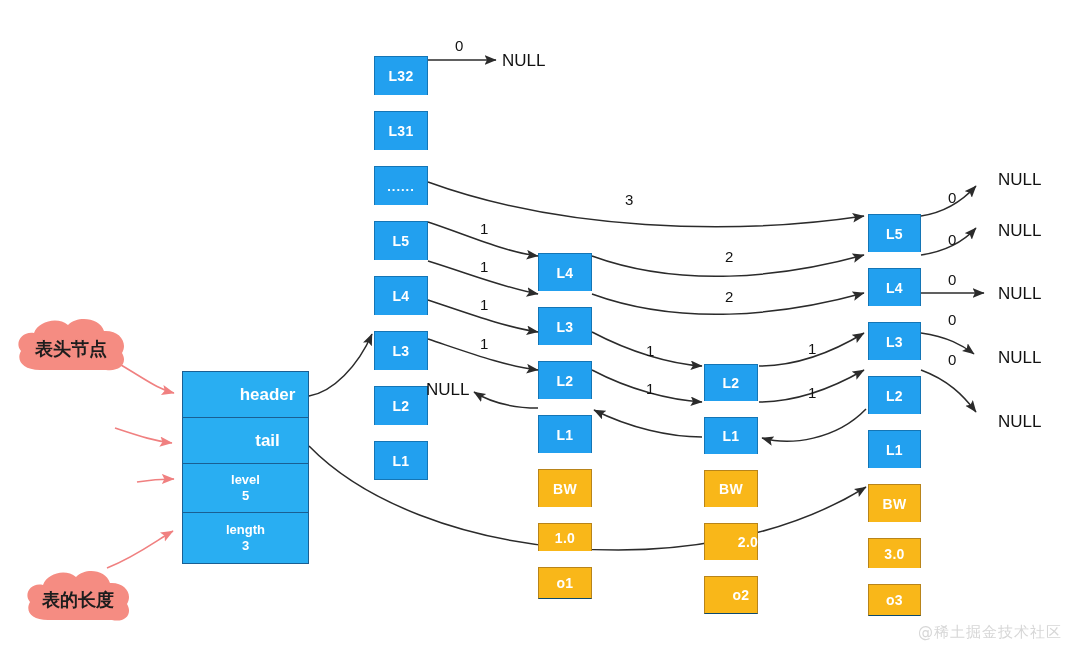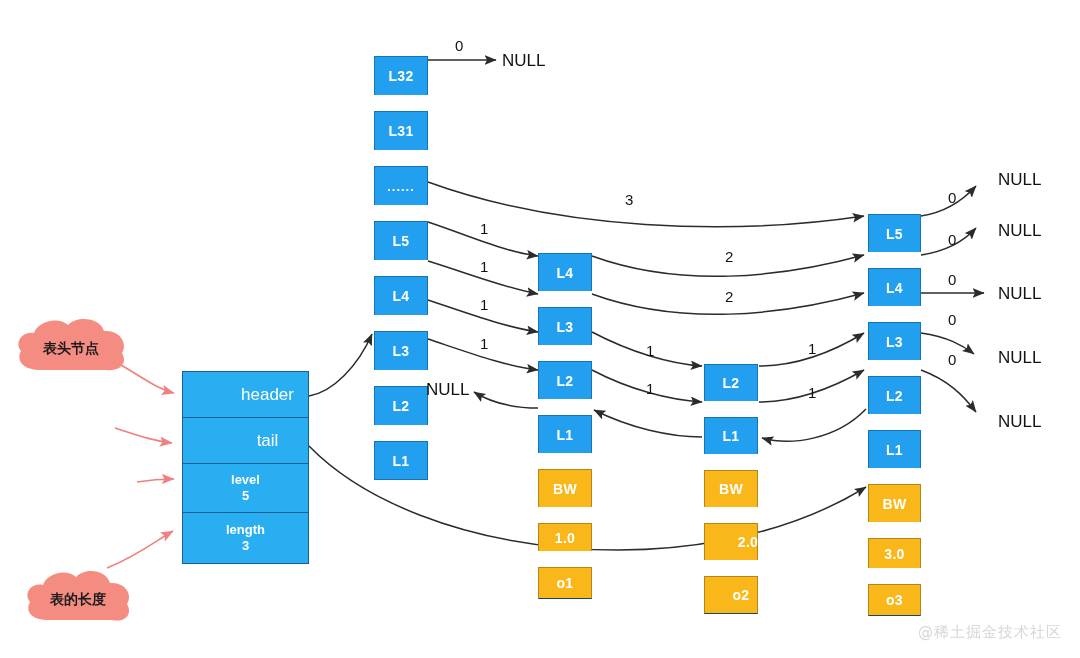--- a/index.html
+++ b/index.html
@@ -78,33 +78,33 @@
     background: #29AEF2;
     border-bottom: 1px solid #1a5f93;
     color: #ffffff;
     display: flex;
     flex-direction: column;
     align-items: center;
     justify-content: center;
     line-height: 1.25;
   }
   .struct-cell:last-child { border-bottom: none; }
-  .struct-cell.big { font-size: 17px; font-weight: 400; padding-left: 44px; }
+  .struct-cell.big { font-size: 17px; font-weight: 700; padding-left: 44px; }
   .struct-cell.small { font-size: 13px; font-weight: 600; }
   .struct-cell .v { font-size: 13px; font-weight: 600; }
 
   
   .cloud {
     position: absolute;
     display: flex;
     align-items: center;
     justify-content: center;
     text-align: center;
     color: #1d1d1d;
-    font-size: 14px;
+    font-size: 18px;
     font-weight: 700;
     line-height: 1.25;
     font-family: "DejaVu Sans", "Liberation Sans", sans-serif;
   }
   .cloud .cloud-bg {
     position: absolute;
     left: 0; top: 0;
     width: 100%; height: 100%;
   }
   .cloud .cloud-label {

